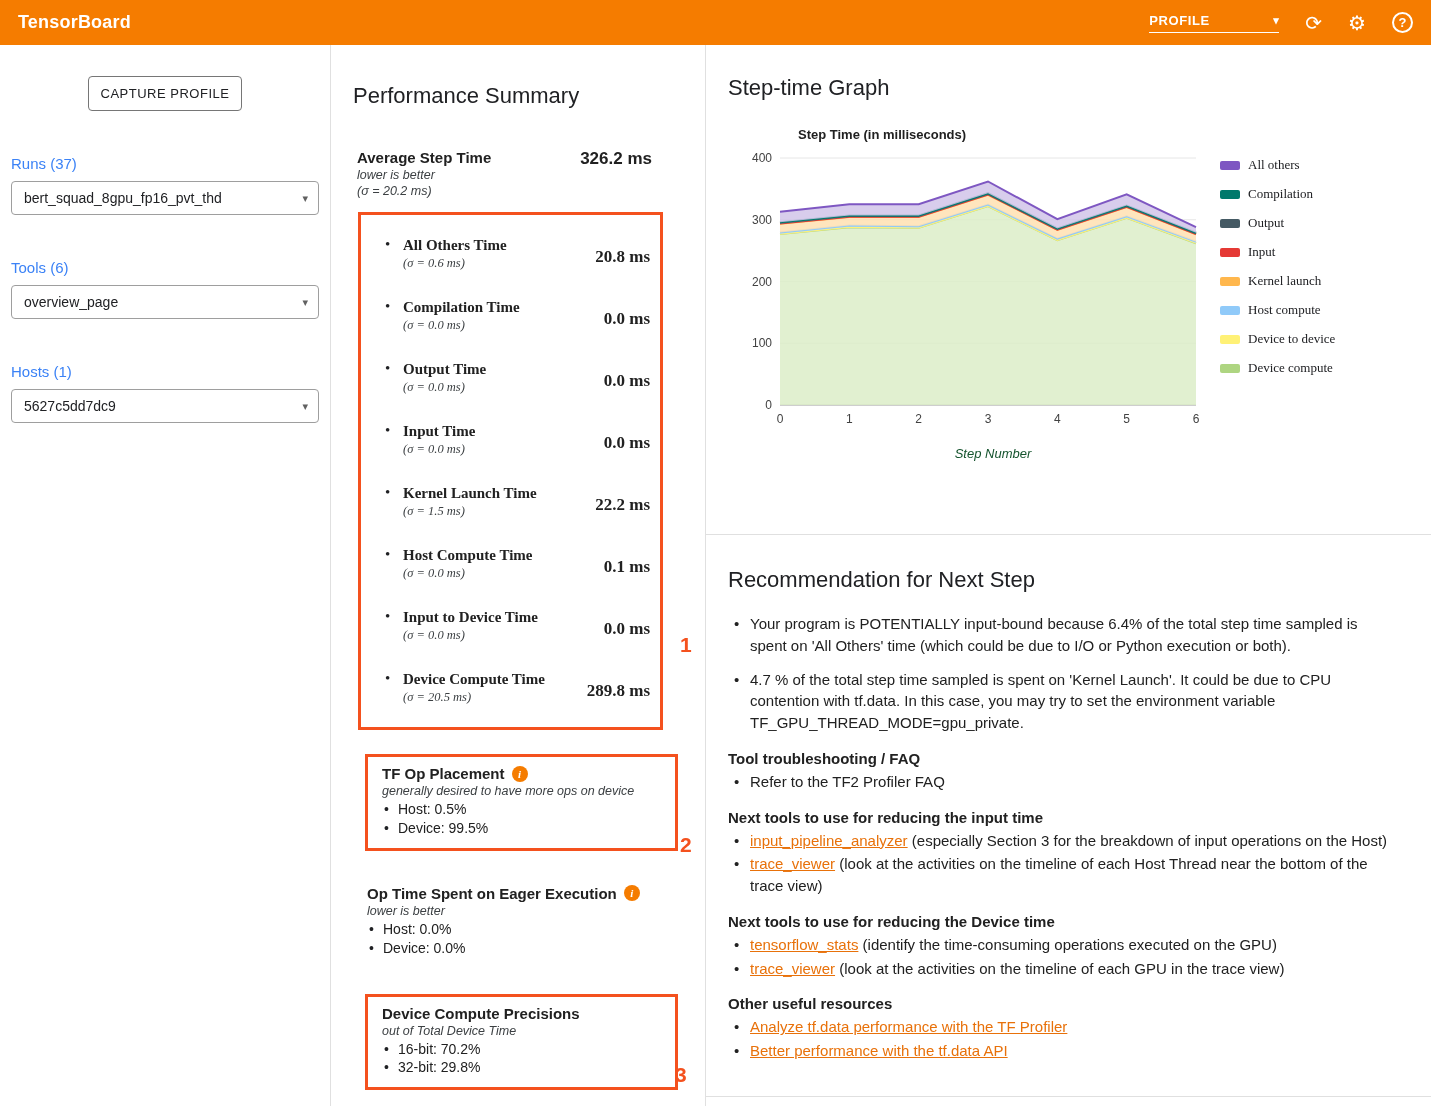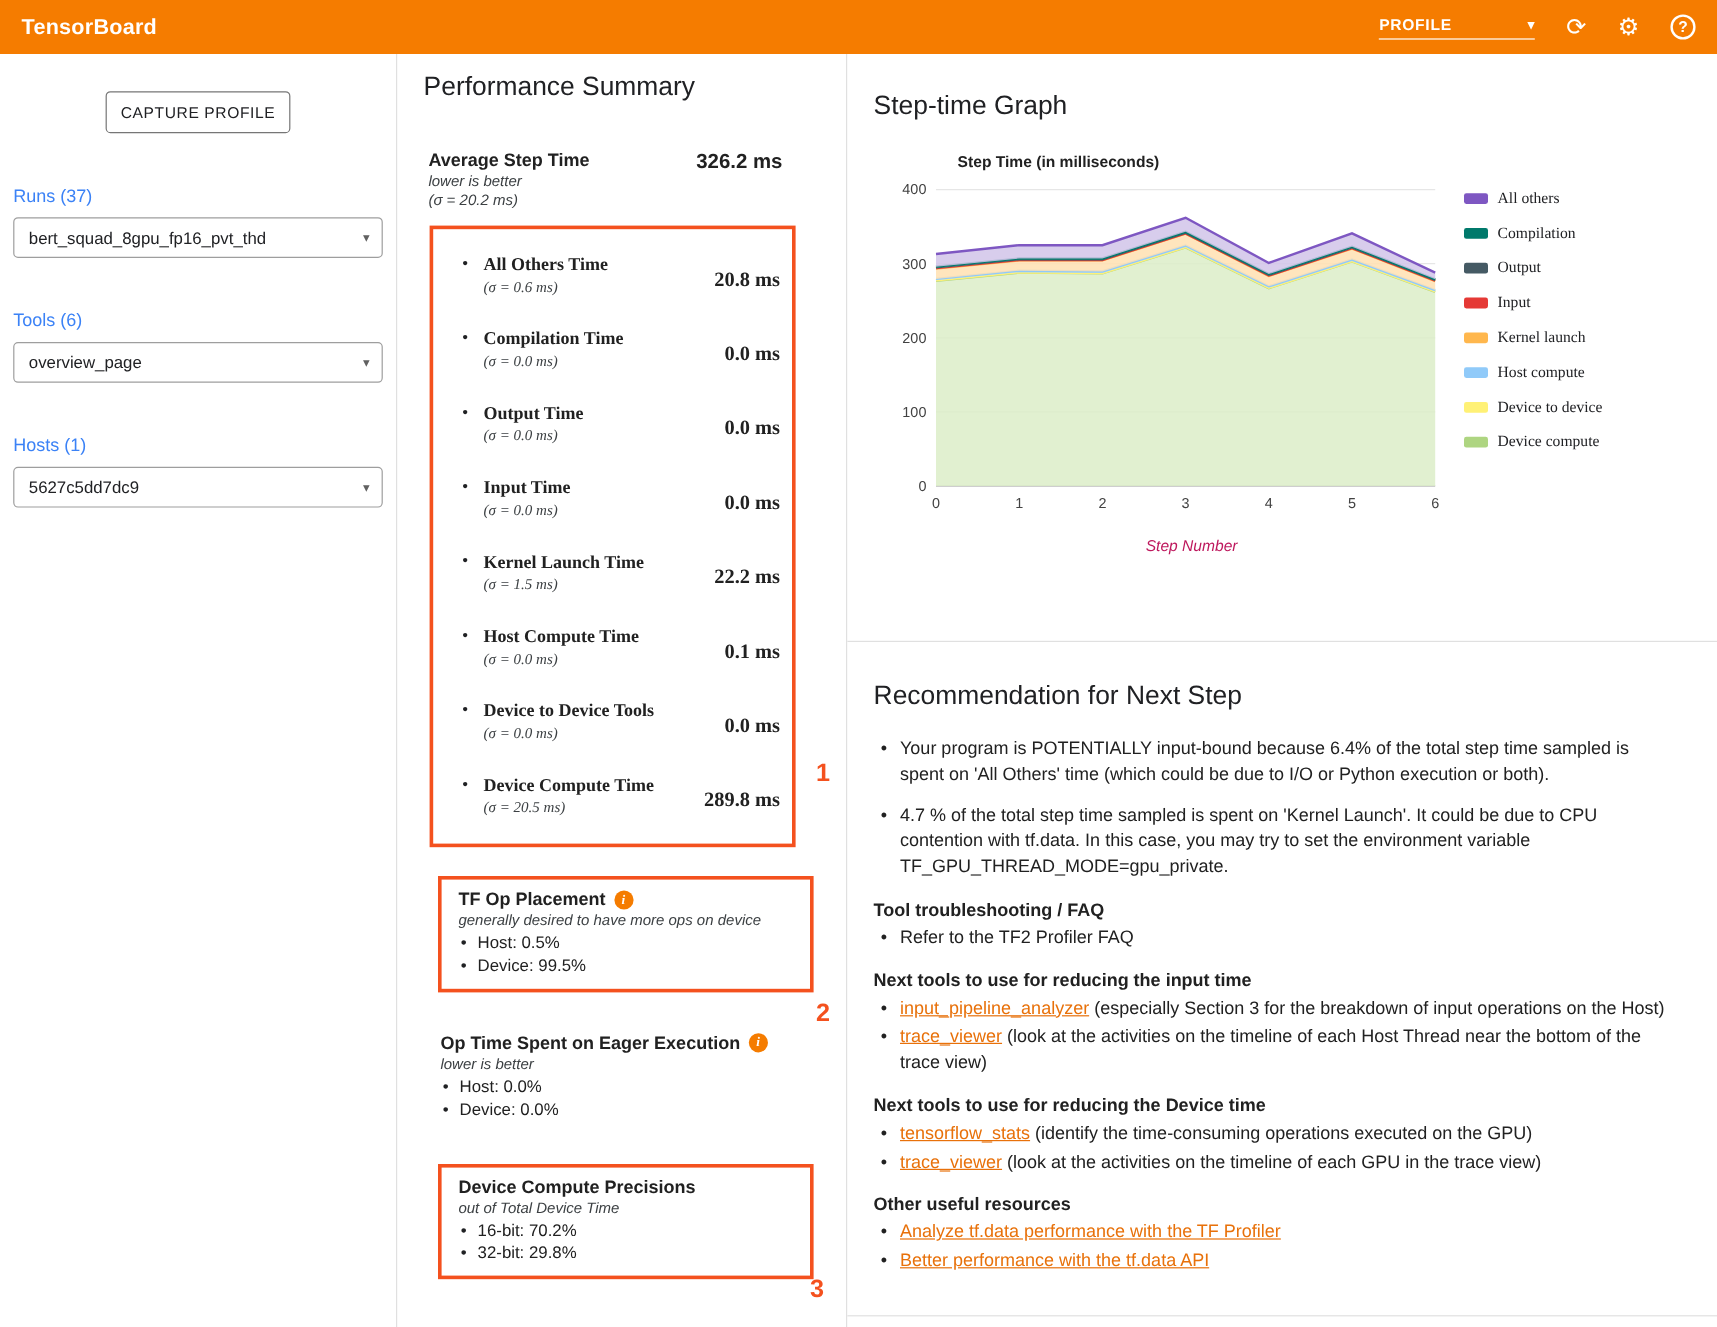--- a/index.html
+++ b/index.html
@@ -25,21 +25,21 @@
     letter-spacing:.6px;cursor:pointer;}
   .profile-select .caret{font-size:11px;}
   .hicon{color:#fff;font-size:20px;line-height:1;cursor:pointer;}
   .hicon.help{width:21px;height:21px;border:2px solid #fff;border-radius:50%;font-size:13px;
     font-weight:700;display:flex;align-items:center;justify-content:center;}
 
   
   .content{flex:1;display:flex;min-height:0;}
   .sidebar{width:331px;flex:0 0 331px;border-right:1px solid var(--divider);padding:31px 0 0 0;}
   .summary-col{width:375px;flex:0 0 375px;border-right:1px solid var(--divider);
-    padding:14px 28px 0 22px;position:relative;overflow:hidden;}
+    padding:38px 28px 0 22px;position:relative;overflow:hidden;}
   .right-col{flex:1;min-width:0;overflow:hidden;}
 
   
   .capture-btn{display:block;margin:0 auto;width:154px;height:35px;background:#fff;
     border:1px solid #767676;border-radius:4px;font-family:"Liberation Sans",sans-serif;
     font-size:13px;font-weight:500;letter-spacing:.5px;color:#202124;cursor:pointer;}
   .selector{padding:0 11px;}
   .sel-label{margin:44px 0 9px 0;font-size:15px;font-weight:500;color:#3b82f6;}
   .sel-box{height:34px;border:1px solid #9e9e9e;border-radius:4px;display:flex;align-items:center;
     justify-content:space-between;padding:0 10px 0 12px;font-size:14px;color:#202124;cursor:pointer;
@@ -77,21 +77,21 @@
   .plain-block{margin:34px 0 0 0;padding:0 12px 0 14px;width:313px;}
   .box2{margin-top:24px;}
   .box3{margin-top:36px;}
 
   
   .graph-card{height:490px;border-bottom:1px solid var(--divider);padding:30px 24px 0 22px;}
   .chart-area{margin-top:26px;display:flex;}
   .chart-main{margin-left:18px;}
   .chart-title{font-size:13px;font-weight:700;margin:0 0 8px 52px;}
   .chart-xtitle{font-size:13px;font-style:italic;text-align:center;width:460px;padding-left:34px;
-    margin-top:12px;color:#be185d;}
+    margin-top:12px;color:#14532d;}
   .chart-legend{margin:30px 0 0 14px;display:flex;flex-direction:column;gap:13px;font-family:Liberation Serif, serif;}
   .legend-row{display:flex;align-items:center;gap:8px;}
   .legend-swatch{width:20px;height:9px;border-radius:2px;display:inline-block;}
   .legend-label{font-size:13px;color:#202124;}
   svg text.tick{font-family:"Liberation Sans",sans-serif;font-size:12px;fill:#424242;}
 
   .rec-card{height:562px;border-bottom:1px solid var(--divider);padding:32px 40px 0 22px;}
   .rec-body{max-width:680px;margin-top:20px;}
   .rec-bullets{list-style:none;}
   .rec-bullets>li{position:relative;padding-left:22px;font-size:15px;line-height:1.45;
@@ -202,21 +202,21 @@
         </div>
         <div class="metric-row">
           <div class="metric-left">
             <div class="metric-label">Host Compute Time</div>
             <div class="small-italic">(σ = 0.0 ms)</div>
           </div>
           <div class="metric-value">0.1 ms</div>
         </div>
         <div class="metric-row">
           <div class="metric-left">
-            <div class="metric-label">Device to Device Tools</div>
+            <div class="metric-label">Input to Device Time</div>
             <div class="small-italic">(σ = 0.0 ms)</div>
           </div>
           <div class="metric-value">0.0 ms</div>
         </div>
         <div class="metric-row">
           <div class="metric-left">
             <div class="metric-label">Device Compute Time</div>
             <div class="small-italic">(σ = 20.5 ms)</div>
           </div>
           <div class="metric-value">289.8 ms</div>

